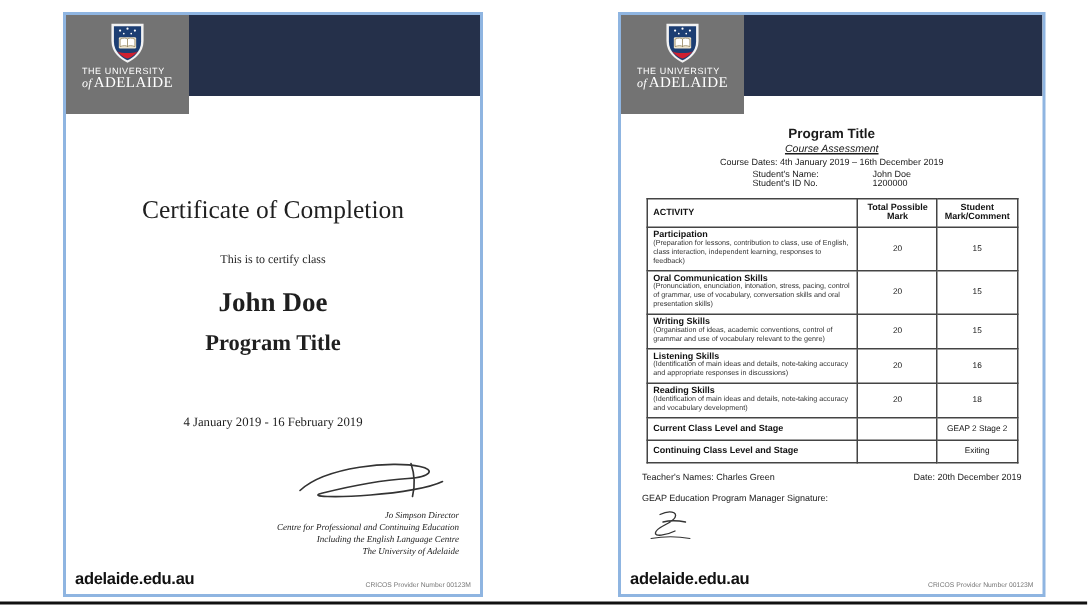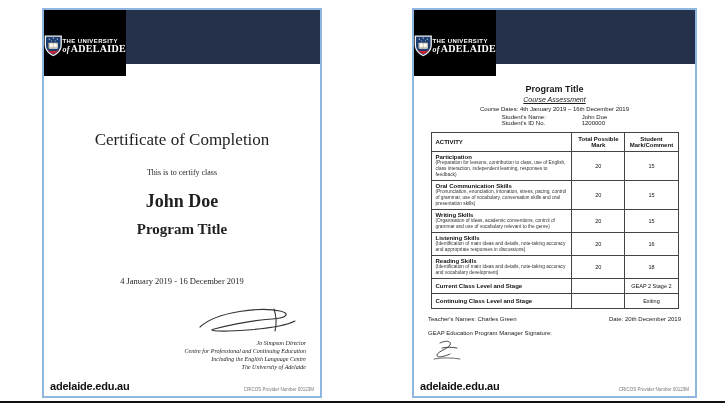--- a/index.html
+++ b/index.html
@@ -12,22 +12,22 @@
     position:absolute; top:8px; background:#ffffff;
     border:2px solid #8fb5e1; overflow:hidden;
   }
   .page-left  { left:42px;  width:280px; height:390px; }
   .page-right { left:412px; width:285px; height:390px; }
 
   
   .header { position:relative; width:100%; height:54px; background:#25304a; }
   .logo-block {
     position:absolute; left:0; top:0; width:82px; height:66px;
-    background:#000000; display:flex; flex-direction:row;
-    align-items:center; padding-top:5px; z-index:2;font-weight:bold;
+    background:#737373; display:flex; flex-direction:column;
+    align-items:center; padding-top:5px; z-index:2;
   }
   .crest { width:24px; height:28px; display:block; }
   .uni-name { color:#ffffff; text-align:left; margin-top:2px; line-height:1.05; }
   .uni-line1 { font-size:6px; letter-spacing:0.4px; font-family:"Liberation Sans",sans-serif; }
   .uni-line2 { font-size:10px; font-family:"Liberation Serif",serif; letter-spacing:0.3px; }
   .uni-of { font-style:italic; font-size:8px; margin-right:1px; }
 
   
   .cert-body { text-align:center; font-family:"Liberation Serif",serif; color:#1f1f1f; }
   .cert-title { margin-top:66px; font-size:17px; }
@@ -102,21 +102,21 @@
           <div class="uni-line2"><span class="uni-of">of</span><span>ADELAIDE</span></div>
         </div>
       </div>
     </div>
 
     <div class="cert-body">
       <div class="cert-title">Certificate of Completion</div>
       <div class="cert-certify">This is to certify class</div>
       <div class="cert-name">John Doe</div>
       <div class="cert-program">Program Title</div>
-      <div class="cert-dates">4 January 2019 - 16 December 2019</div>
+      <div class="cert-dates">4 January 2019 - 16 February 2019</div>
     </div>
 
     <div class="sig-block">
       <svg class="sig-svg-left" viewBox="0 0 110 30">
         <path d="M8,22 C25,6 70,2 88,6 C98,8 96,13 80,14 C55,15.5 30,22 22,24 C14,26 30,27 55,25 C75,23.5 95,20 103,16" fill="none" stroke="#333" stroke-width="1.1" stroke-linecap="round"></path>
         <path d="M82,4 C84,10 85,18 83,26" fill="none" stroke="#333" stroke-width="1.1" stroke-linecap="round"></path>
       </svg>
       <div class="sig-lines">
         <div>Jo Simpson Director</div>
         <div>Centre for Professional and Continuing Education</div>

